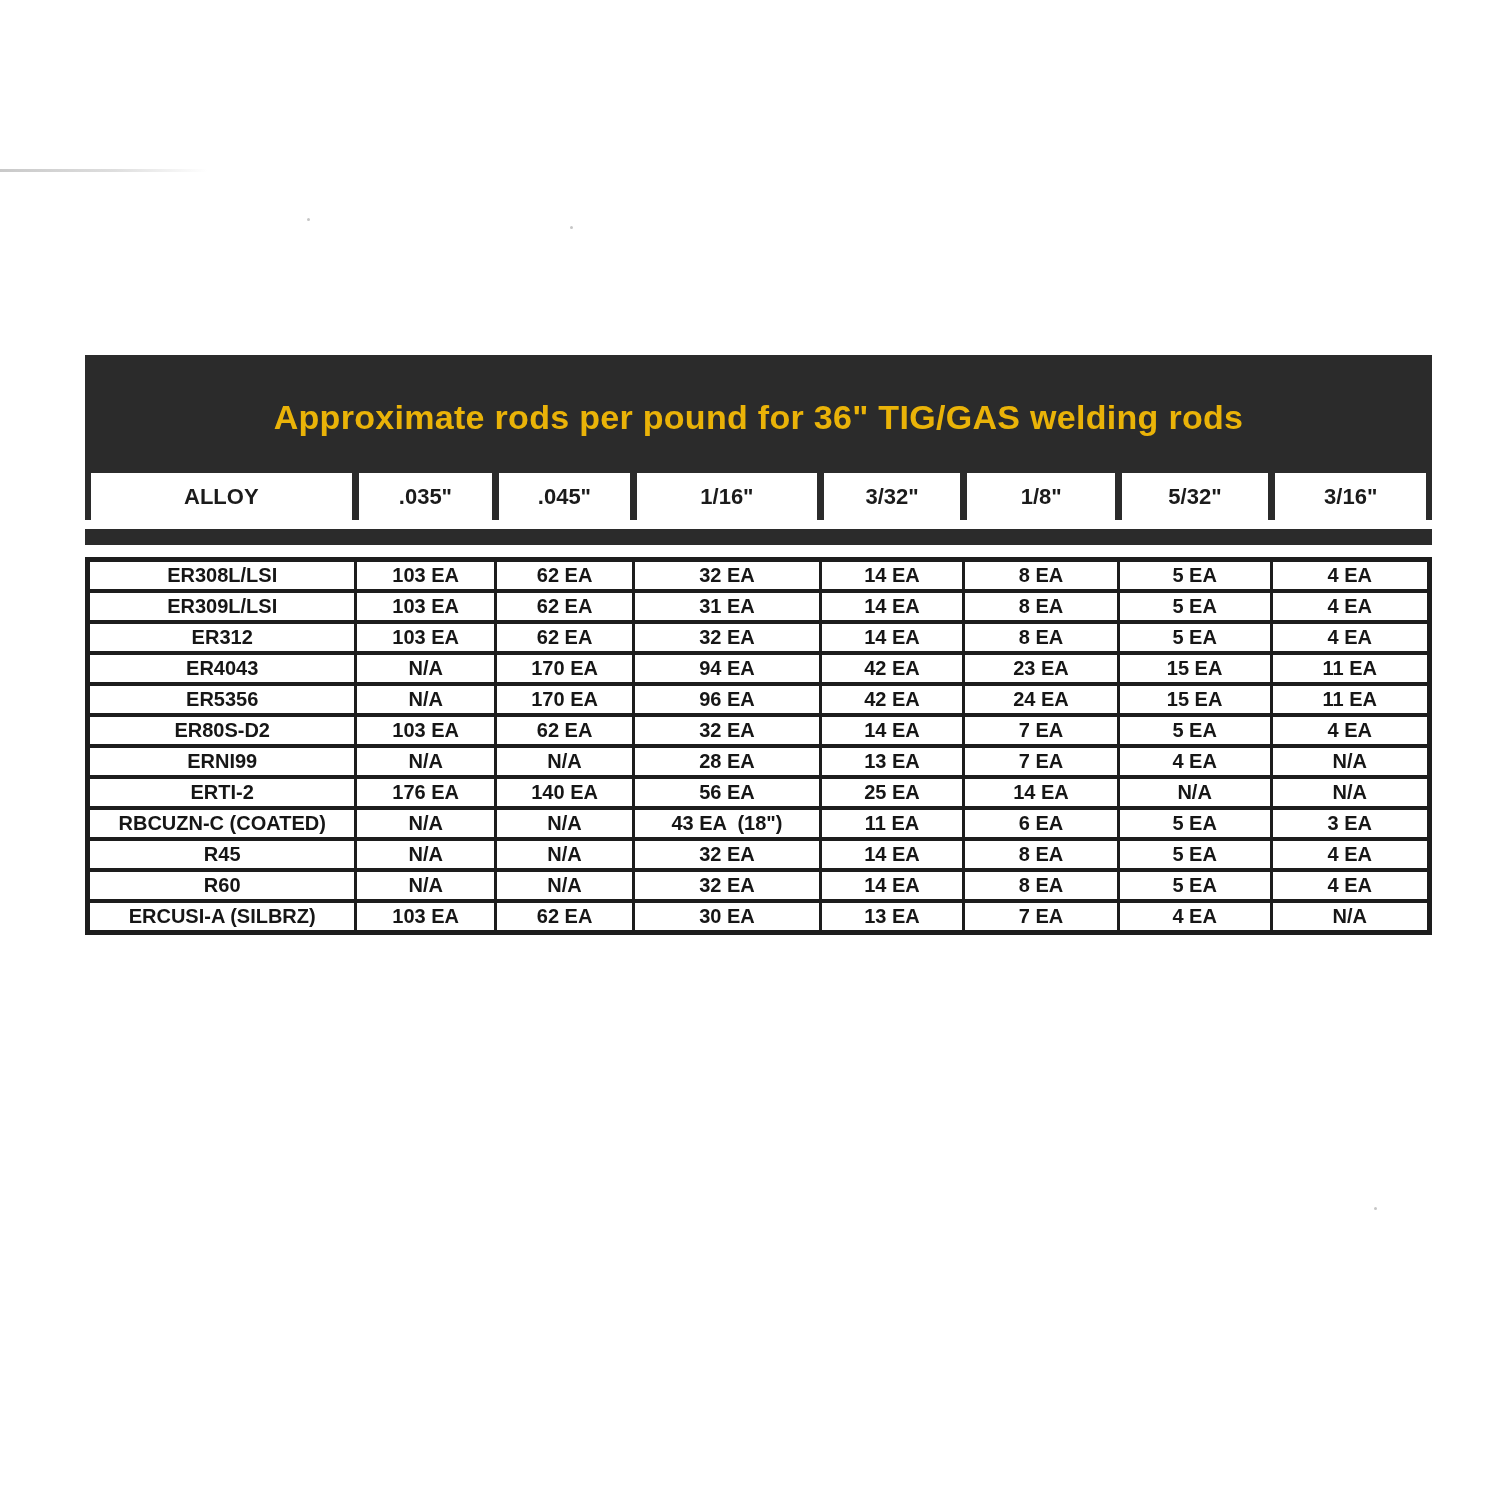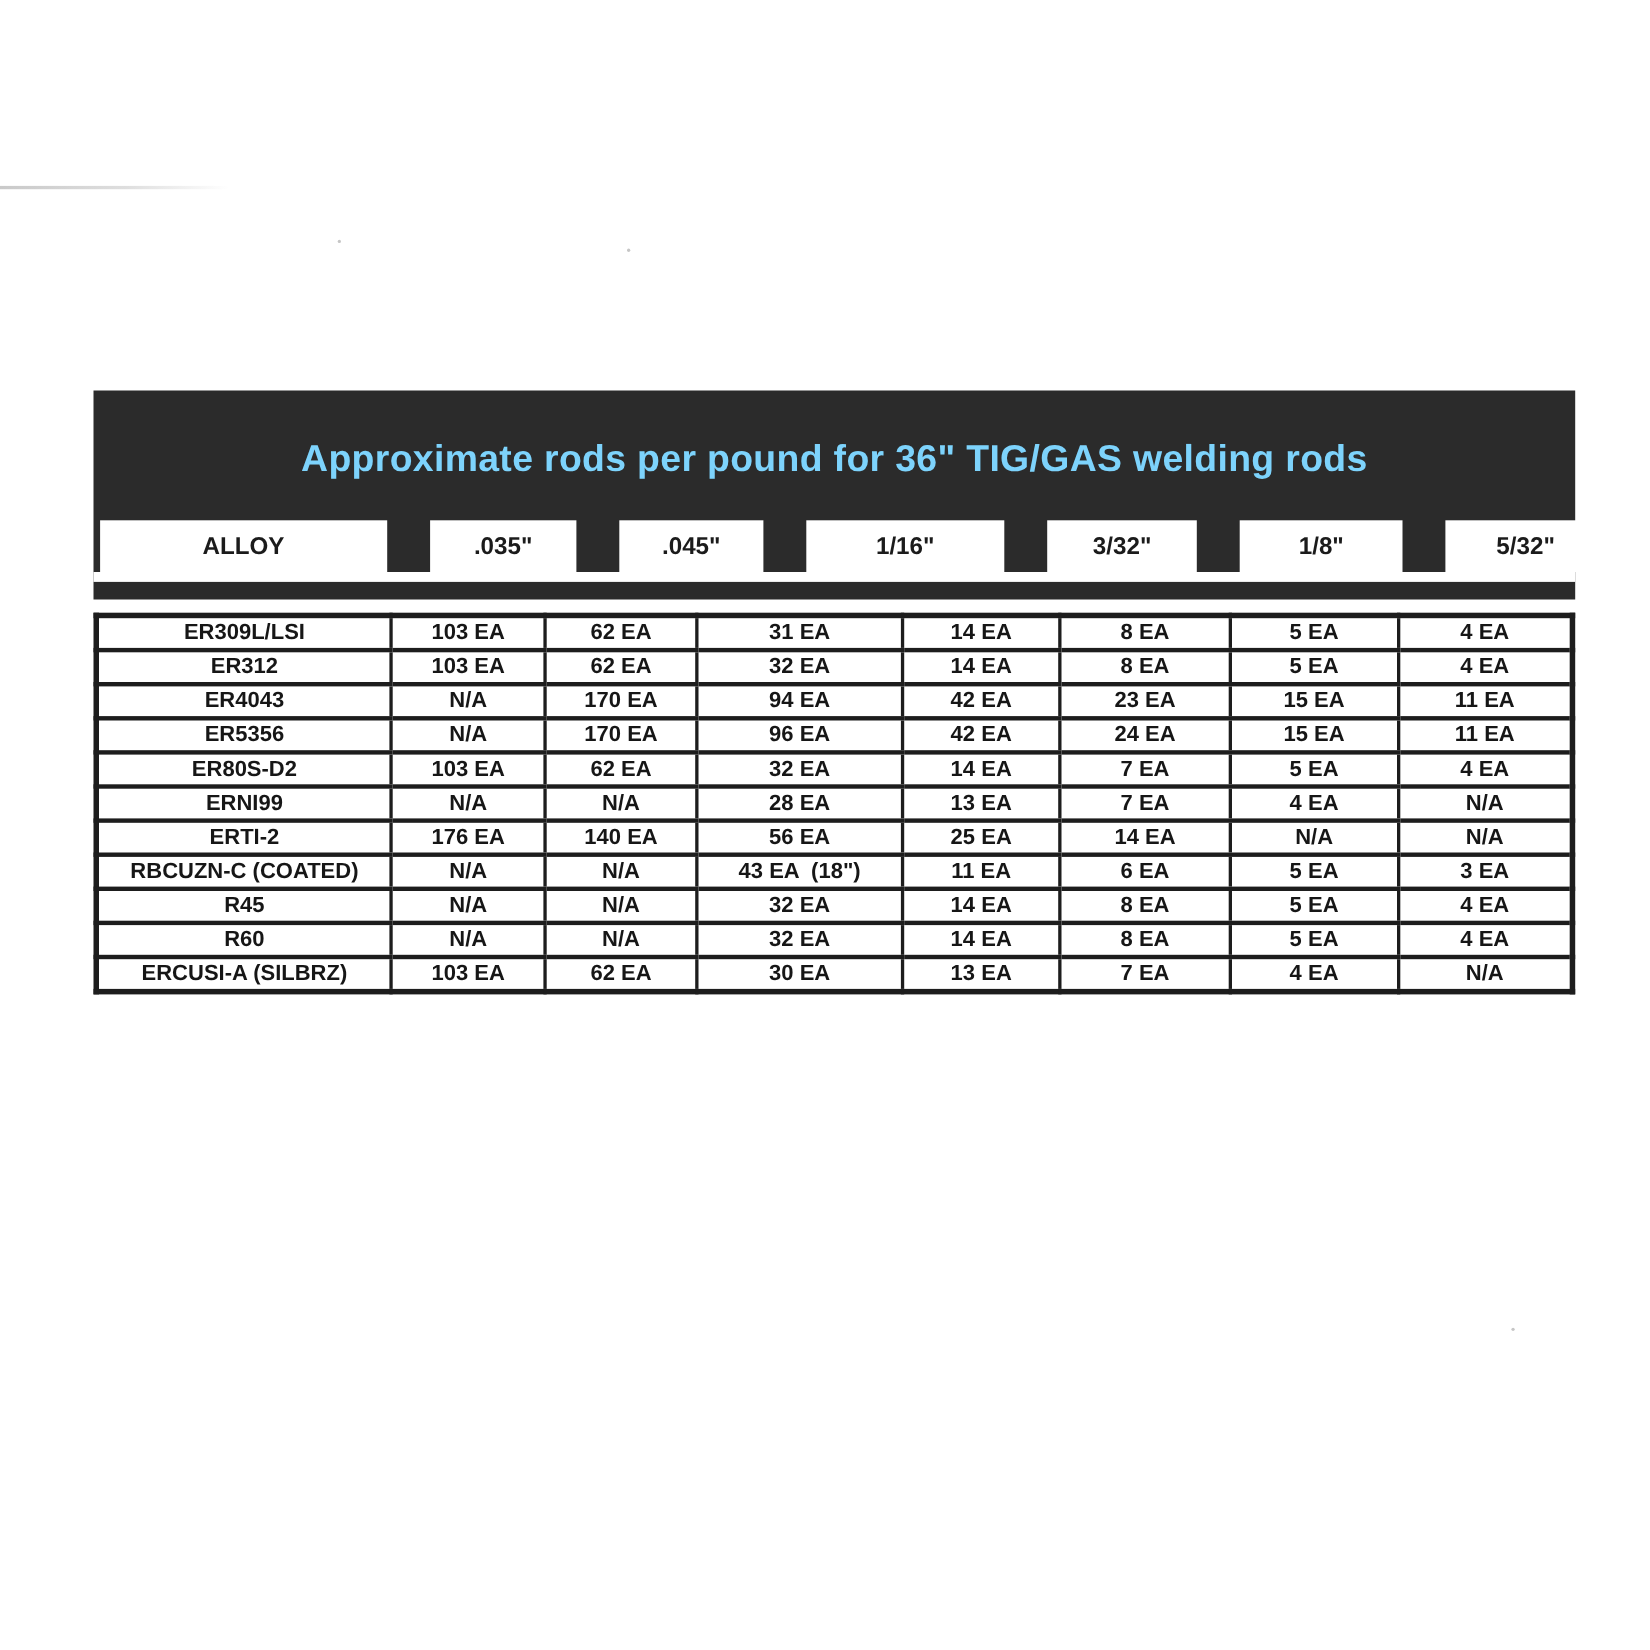--- a/index.html
+++ b/index.html
@@ -50,36 +50,35 @@
   }
   .title {
     position: absolute;
     top: 0;
     left: 0;
     right: 0;
     height: 118px;
     display: flex;
     align-items: center;
     justify-content: center;
-    color: #7dd3fc;
+    color: #eab308;
     font-size: 34px;
     font-weight: bold;
     letter-spacing: 0.3px;
     padding-top: 6px;
     box-sizing: border-box;
   }
   .colhead-row {
     position: absolute;
     top: 118px;
     left: 2px;
     right: 2px;
     height: 47px;
     display: grid;
     grid-template-columns: 20% 10.4% 10.3% 13.9% 10.7% 11.5% 11.4% 11.8%;
-    gap: 32px;
   }
   .colhead {
     background: #ffffff;
     margin: 0 3.5px;
     display: flex;
     align-items: center;
     justify-content: center;
     font-size: 22px;
     font-weight: bold;
     color: #1b1b1b;
@@ -150,20 +149,30 @@
       <col style="width:10.4%">
       <col style="width:10.3%">
       <col style="width:13.9%">
       <col style="width:10.7%">
       <col style="width:11.5%">
       <col style="width:11.4%">
       <col style="width:11.8%">
     </colgroup>
     <tbody id="grid-body">
         <tr>
+          <td>ER308L/LSI</td>
+          <td>103 EA</td>
+          <td>62 EA</td>
+          <td>32 EA</td>
+          <td>14 EA</td>
+          <td>8 EA</td>
+          <td>5 EA</td>
+          <td>4 EA</td>
+        </tr>
+        <tr>
           <td>ER309L/LSI</td>
           <td>103 EA</td>
           <td>62 EA</td>
           <td>31 EA</td>
           <td>14 EA</td>
           <td>8 EA</td>
           <td>5 EA</td>
           <td>4 EA</td>
         </tr>
         <tr>

